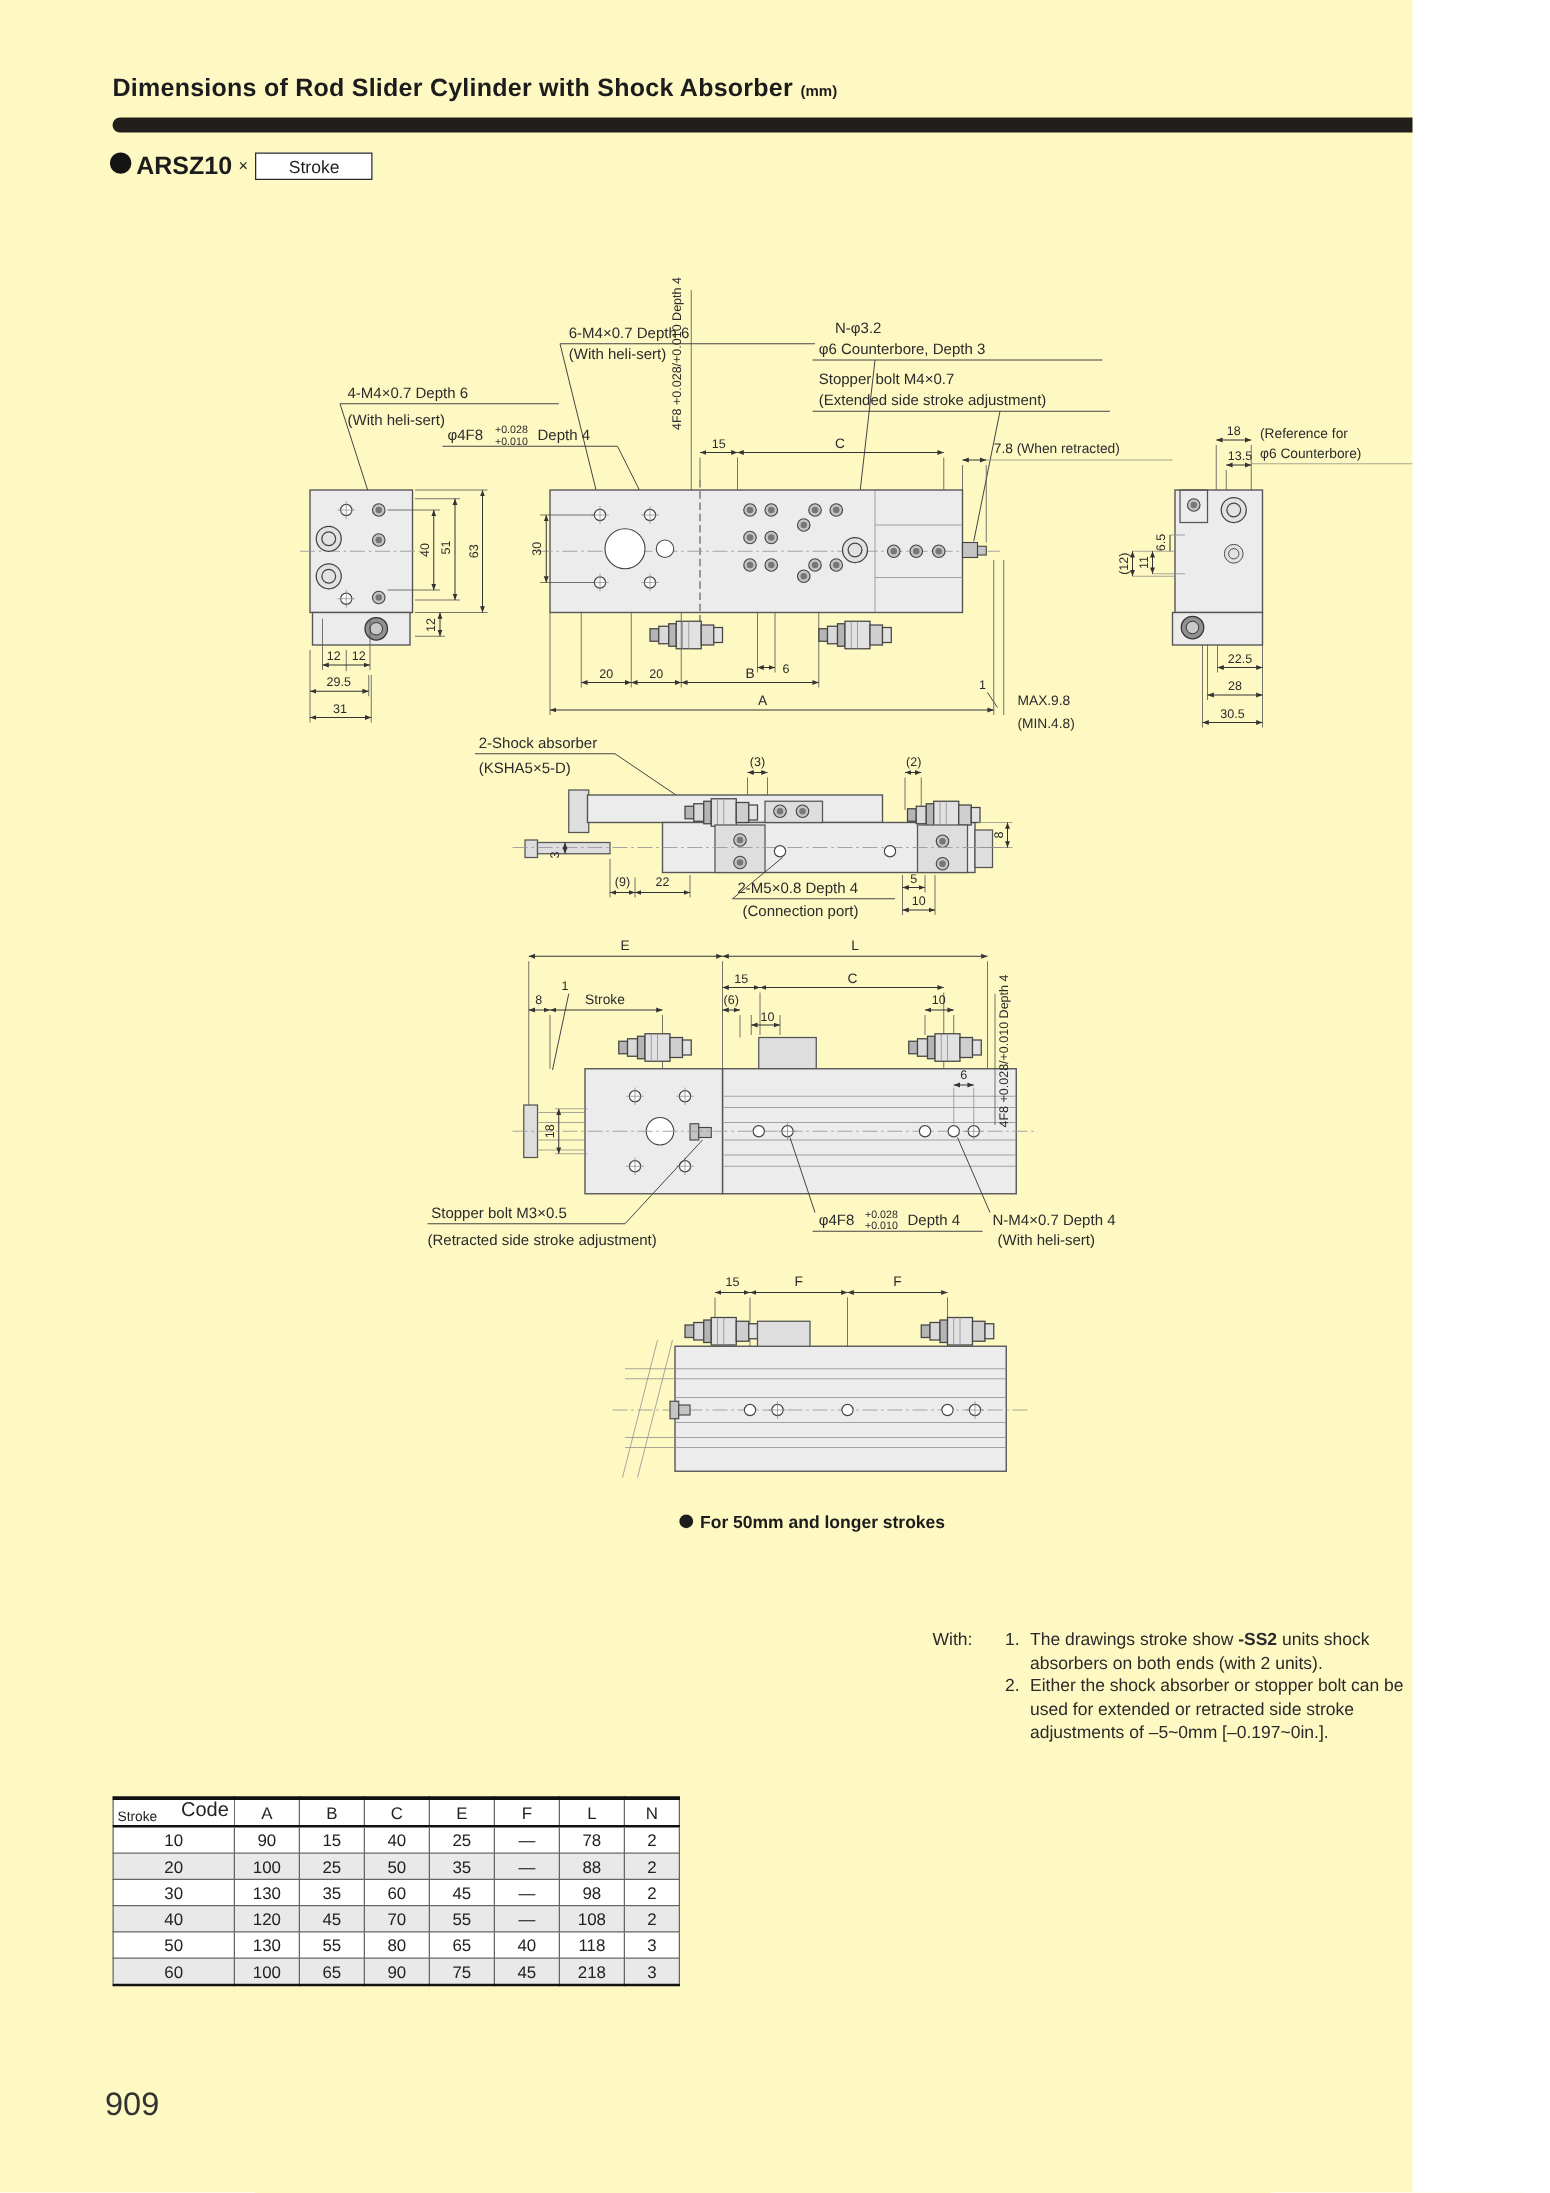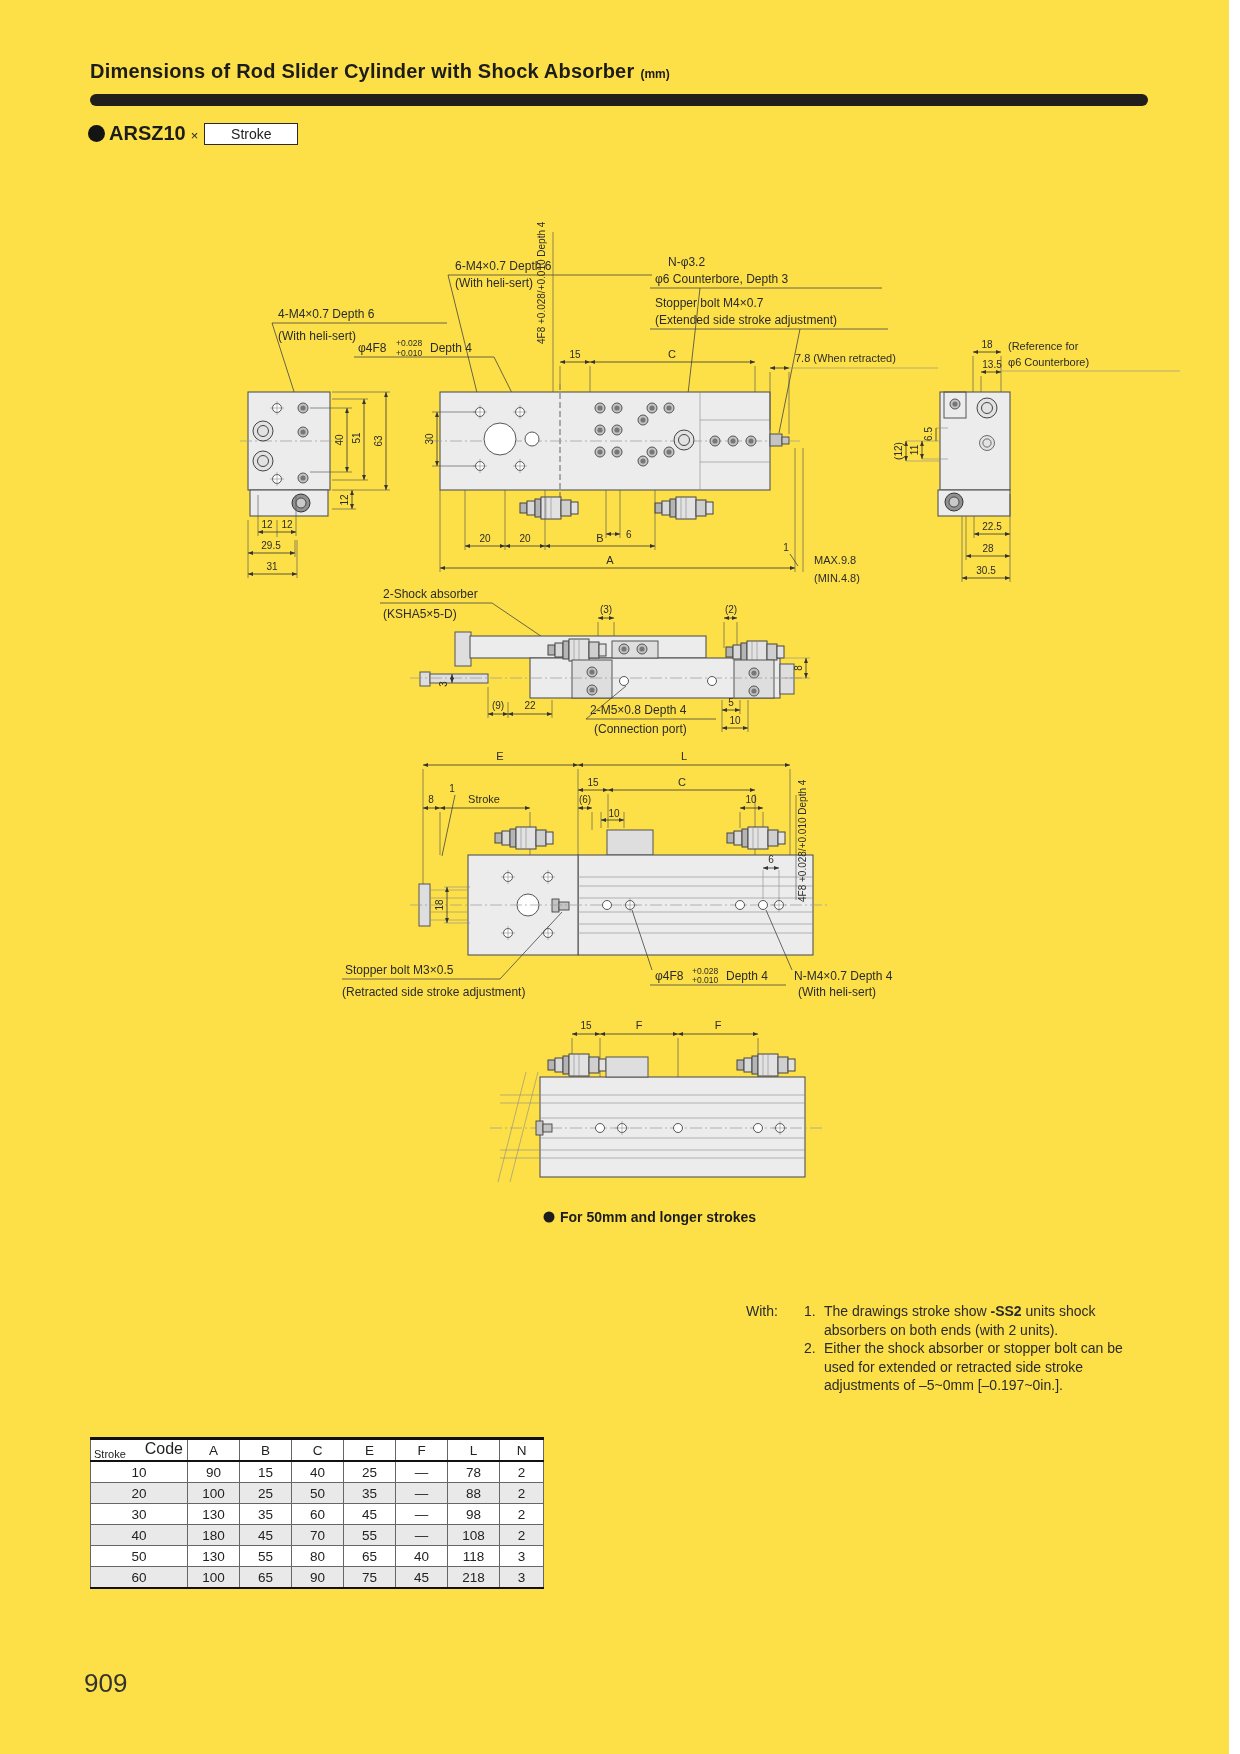--- a/index.html
+++ b/index.html
@@ -1,22 +1,22 @@
 <!DOCTYPE html>
 <html><head>
 <meta charset="utf-8">
 <style>
   html,body{margin:0;padding:0;background:#fff}
-  .page{position:relative;width:1229px;height:1754px;background:#fde047;overflow:hidden;
+  .page{position:relative;width:1130px;height:1754px;background:#fef9c3;overflow:hidden;
         font-family:"Liberation Sans",sans-serif;color:#222}
   .title-row{position:absolute;left:90px;top:60px;white-space:nowrap}
   .title-row h1{display:inline;font-size:20px;font-weight:bold;letter-spacing:.2px;color:#1c1c1c}
   .title-row .unit{font-size:12px;font-weight:bold;margin-left:6px;color:#1c1c1c}
   .rule{position:absolute;left:90px;top:94px;width:1058px;height:12px;background:#221e1b;border-radius:7px}
-  .model-row{position:absolute;left:88px;top:122px;display:flex;align-items:center}
+  .model-row{position:absolute;left:88px;top:122px;display:flex;align-items:flex-start}
   .bullet{width:17px;height:17px;border-radius:50%;background:#141414;margin-right:4px}
   .model-name{font-size:20px;font-weight:bold;color:#1c1c1c}
   .times{font-size:13px;margin:3px 6px 0 5px}
   .stroke-box{border:1.5px solid #2a2a2a;font-size:14px;width:92px;height:20px;
               display:flex;align-items:center;justify-content:center;background:#fff}
   
   svg.drawings{position:absolute;left:0;top:0}
   .f{fill:#ececec;stroke:#555;stroke-width:1.1}
   .f2{fill:#dedede;stroke:#555;stroke-width:1}
   .f3{fill:#c4c4c4;stroke:#444;stroke-width:.9}
@@ -562,21 +562,21 @@
         <td>130</td>
           <td>35</td>
         <td>60</td>
           <td>45</td>
         <td>—</td>
           <td>98</td>
         <td>2</td>
       </tr>
       <tr class="alt">
         <th>40</th>
-        <td>180</td>
+        <td>120</td>
           <td>45</td>
         <td>70</td>
           <td>55</td>
         <td>—</td>
           <td>108</td>
         <td>2</td>
       </tr>
       <tr>
         <th>50</th>
         <td>130</td>

